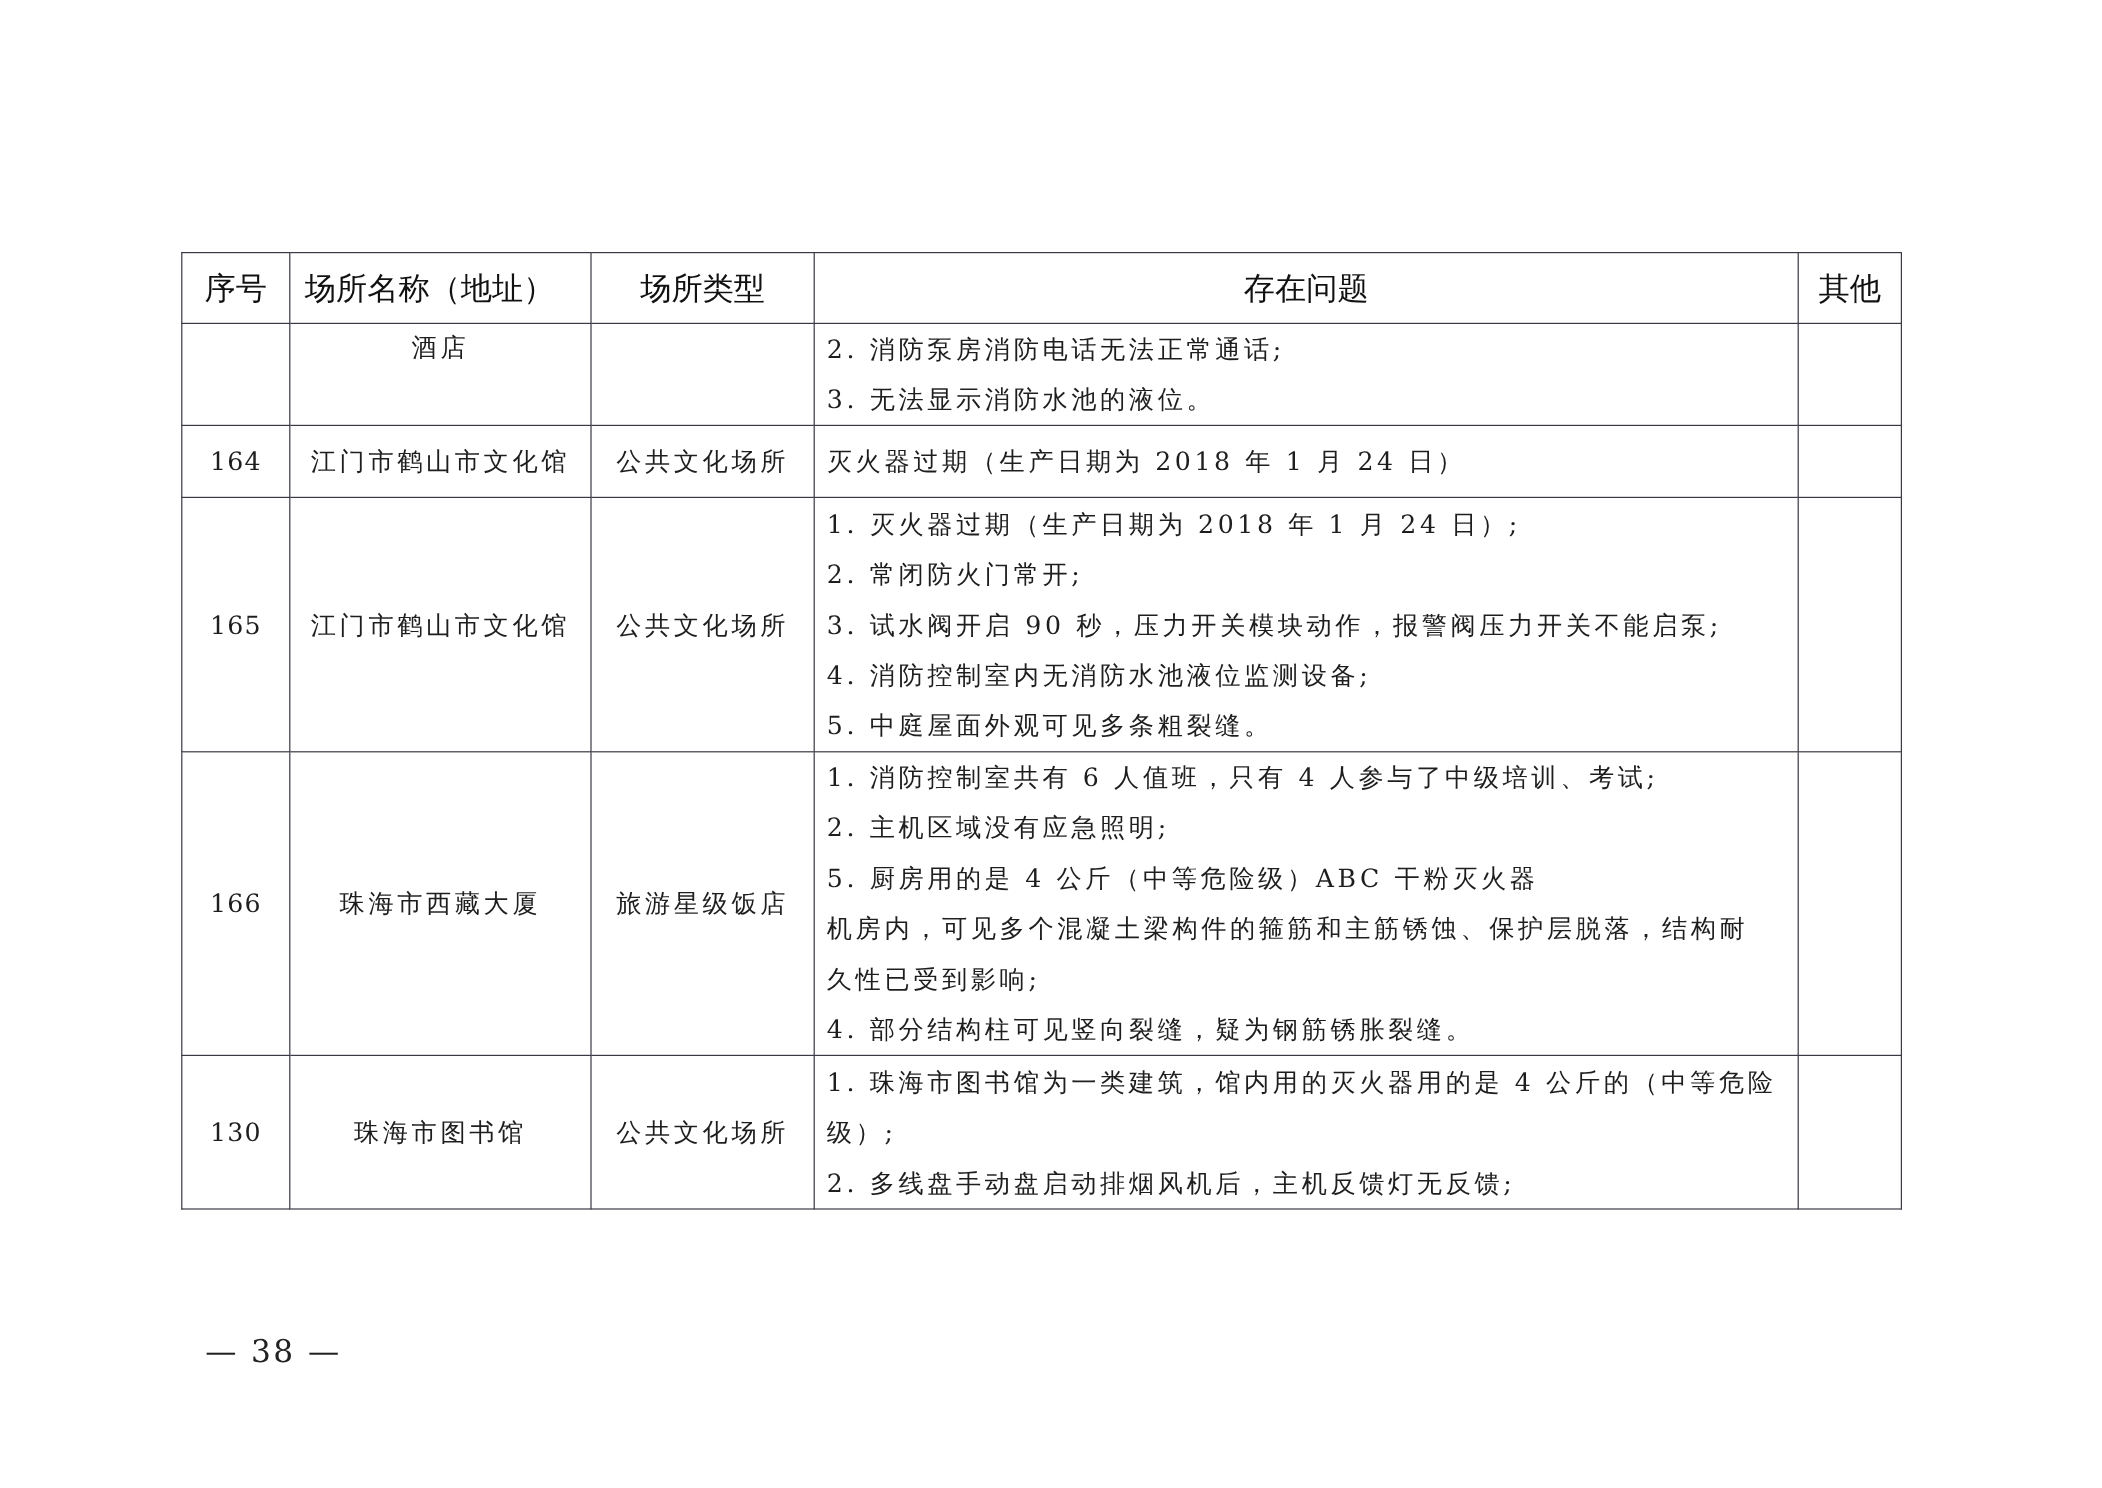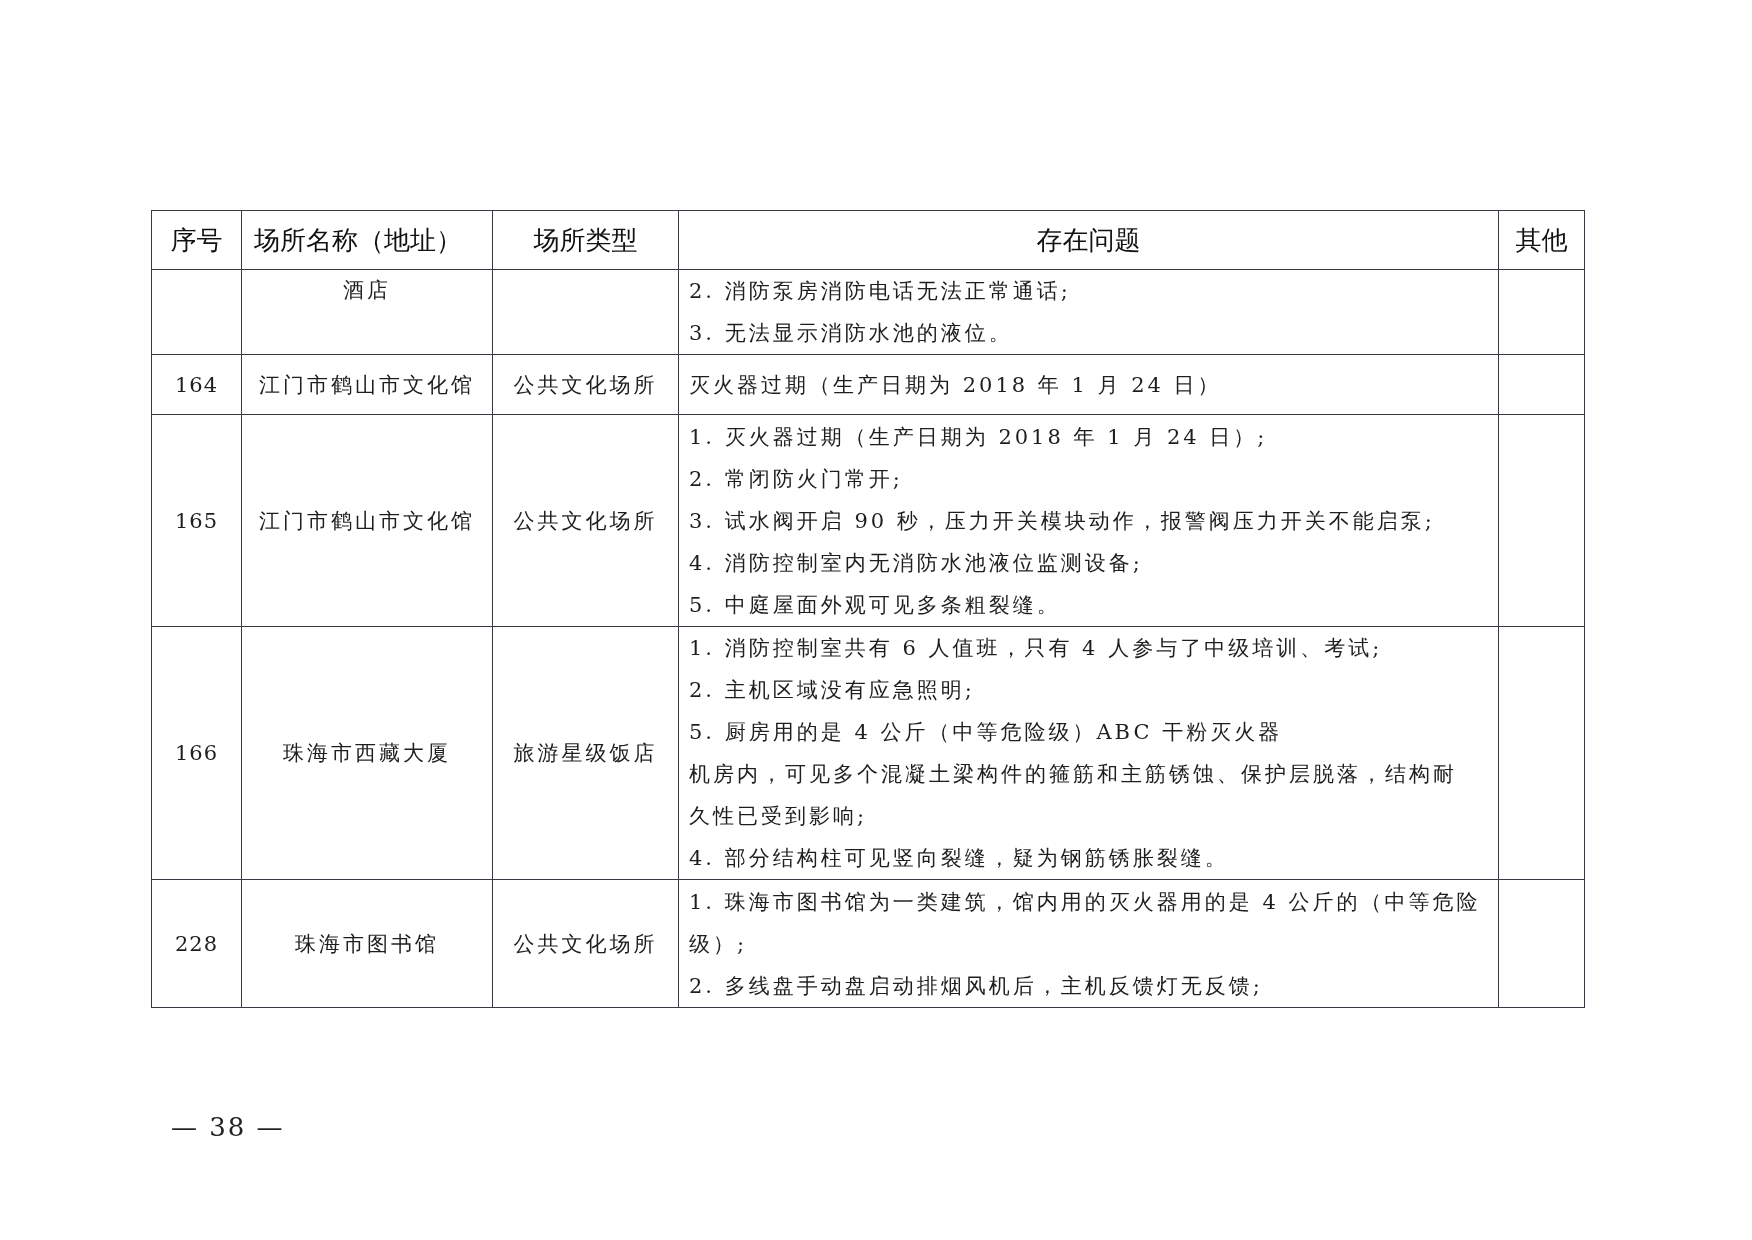--- a/index.html
+++ b/index.html
@@ -107,21 +107,21 @@
         <span class="line">2. 主机区域没有应急照明;</span>
         <span class="line">5. 厨房用的是 4 公斤（中等危险级）ABC 干粉灭火器</span>
         <span class="line">机房内，可见多个混凝土梁构件的箍筋和主筋锈蚀、保护层脱落，结构耐</span>
         <span class="line">久性已受到影响;</span>
         <span class="line">4. 部分结构柱可见竖向裂缝，疑为钢筋锈胀裂缝。</span>
       </td>
       <td></td>
     </tr>
 
     <tr style="height:128px">
-      <td class="c-num">228</td>
+      <td class="c-num">130</td>
       <td class="c-name">珠海市图书馆</td>
       <td class="c-type">公共文化场所</td>
       <td class="c-prob">
         <span class="line">1. 珠海市图书馆为一类建筑，馆内用的灭火器用的是 4 公斤的（中等危险</span>
         <span class="line">级）;</span>
         <span class="line">2. 多线盘手动盘启动排烟风机后，主机反馈灯无反馈;</span>
       </td>
       <td></td>
     </tr>
   </tbody>

